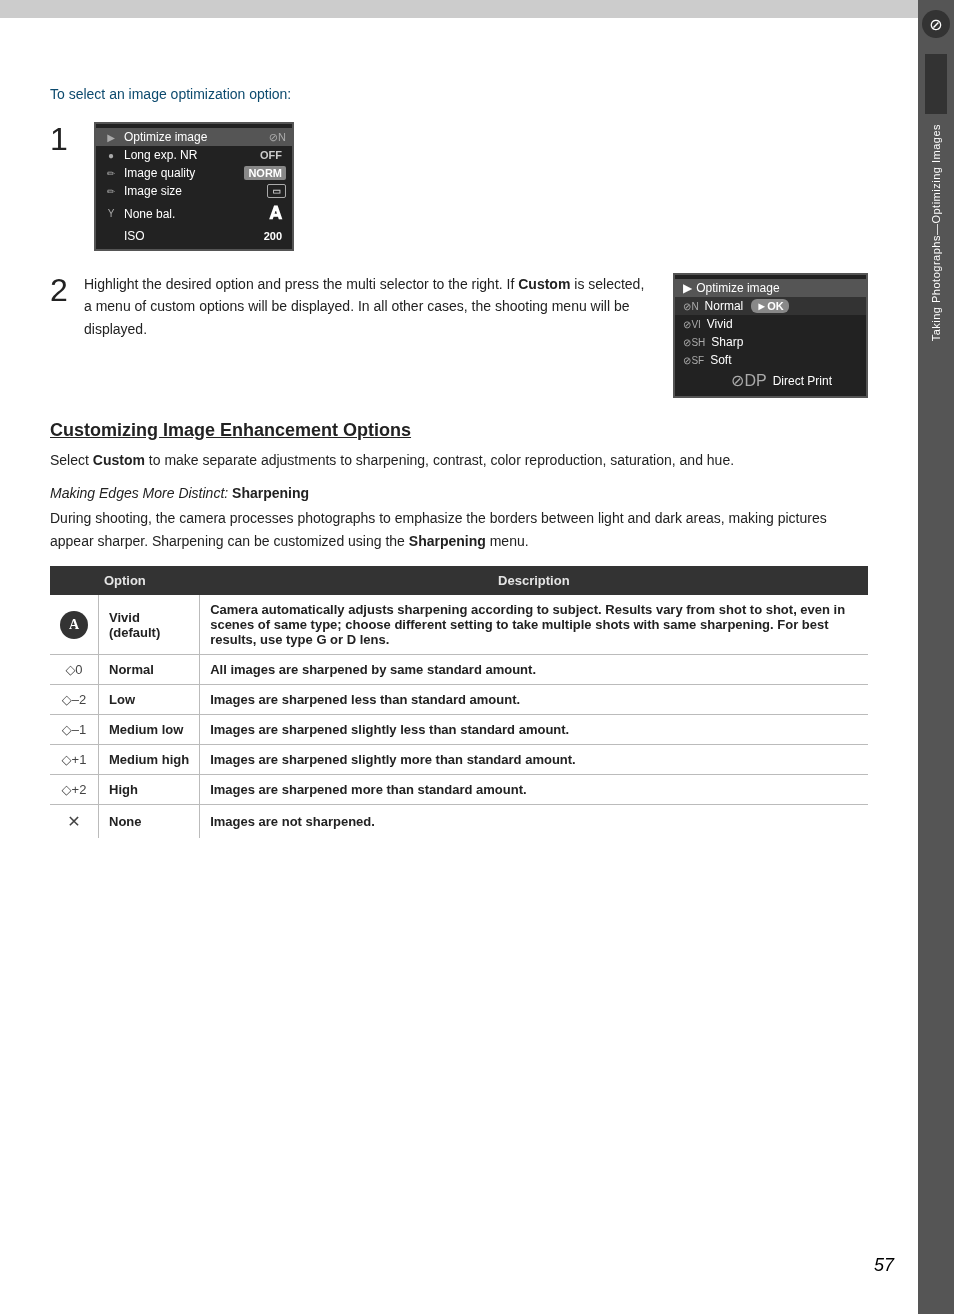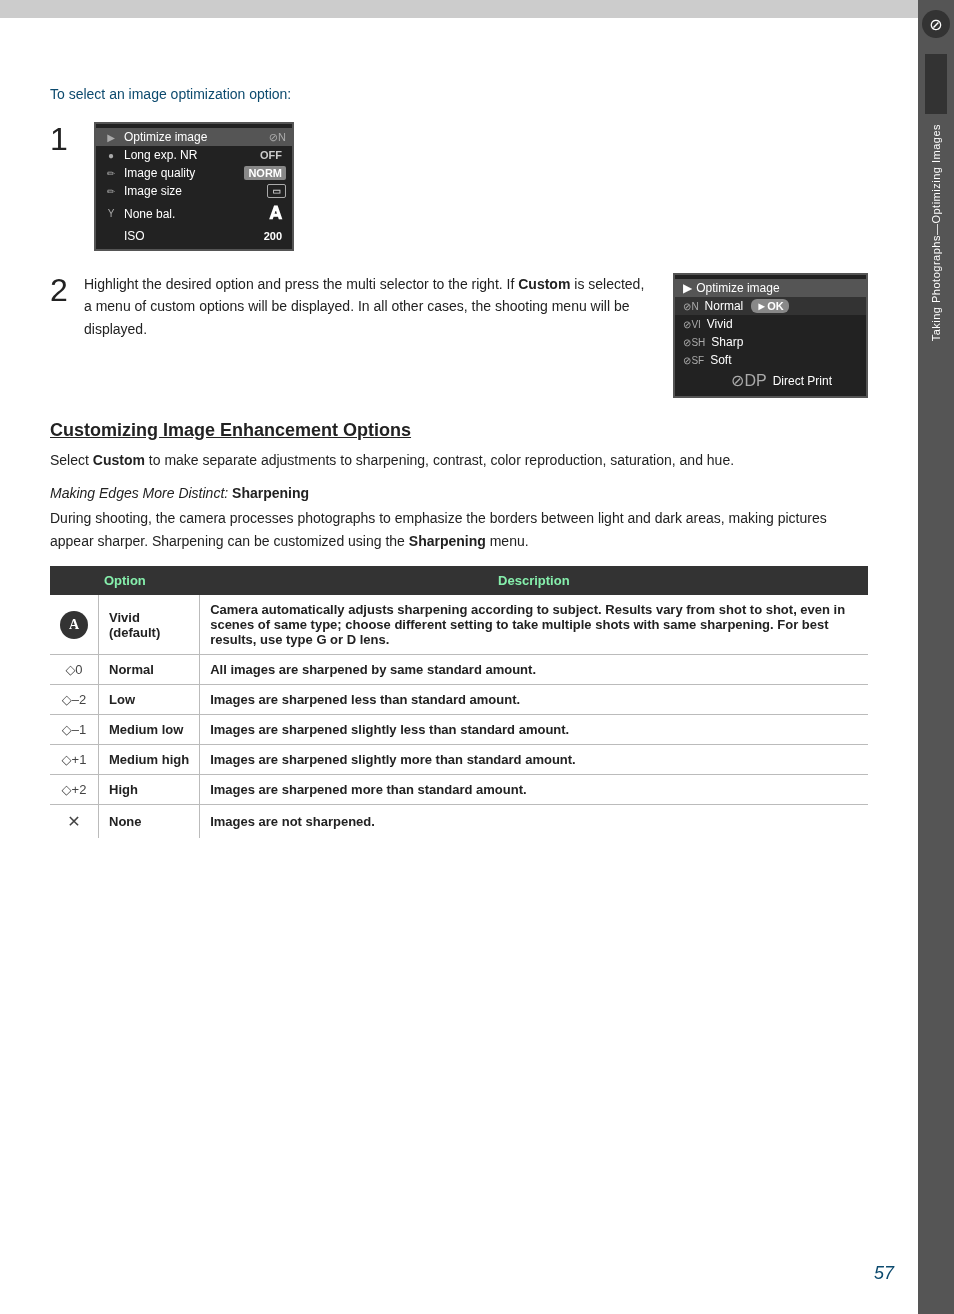--- a/index.html
+++ b/index.html
@@ -202,21 +202,21 @@
     }
     .option-table {
       width: 100%;
       border-collapse: collapse;
       font-size: 13px;
       color: #222;
       margin-bottom: 30px;
     }
     .option-table thead tr {
       background: #333;
-      color: #86efac;
+      color: #e5e5e5;
     }
     .option-table thead th {
       padding: 7px 10px;
       text-align: center;
       font-weight: bold;
     }
     .option-table tbody tr {
       border-bottom: 1px solid #bbb;
     }
     .option-table tbody tr:last-child {
@@ -263,24 +263,24 @@
       font-size: 13px;
       color: #444;
     }
     .cross-icon {
       display: inline-block;
       font-size: 16px;
       color: #444;
     }
     .page-number {
       position: absolute;
-      bottom: 30px;
+      bottom: 38px;
       right: 60px;
       font-size: 18px;
-      color: #0c4a6e;
+      color: #000000;
       font-style: italic;
     }
     .step-row {
       display: flex;
       gap: 10px;
       margin-bottom: 22px;
       align-items: flex-start;
     }
     .icon-camera {
       font-size: 11px;

